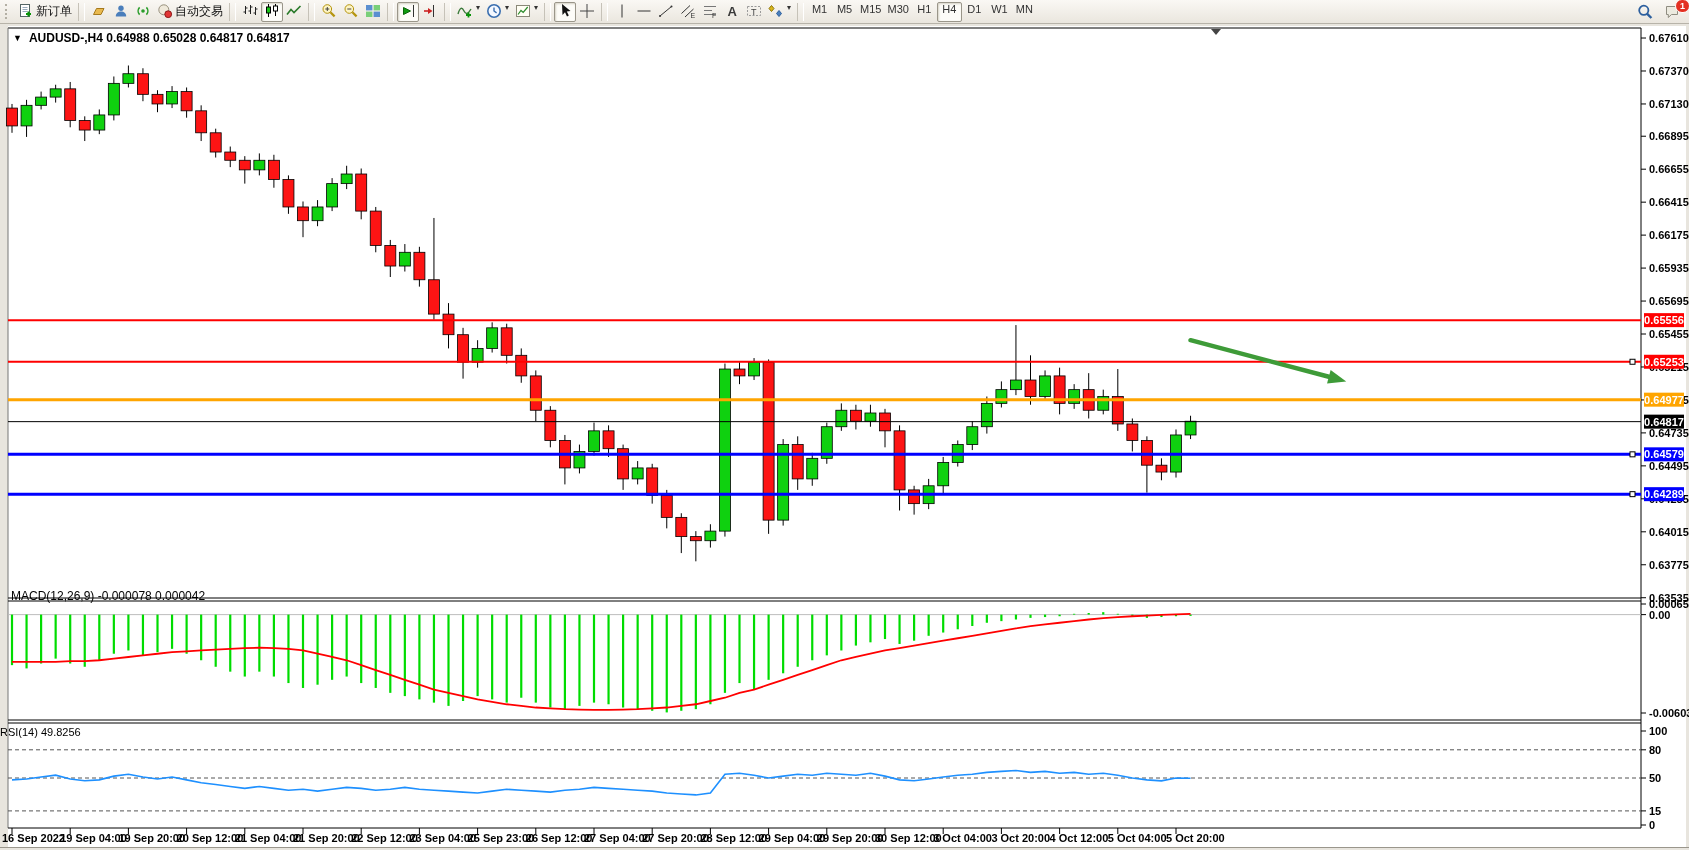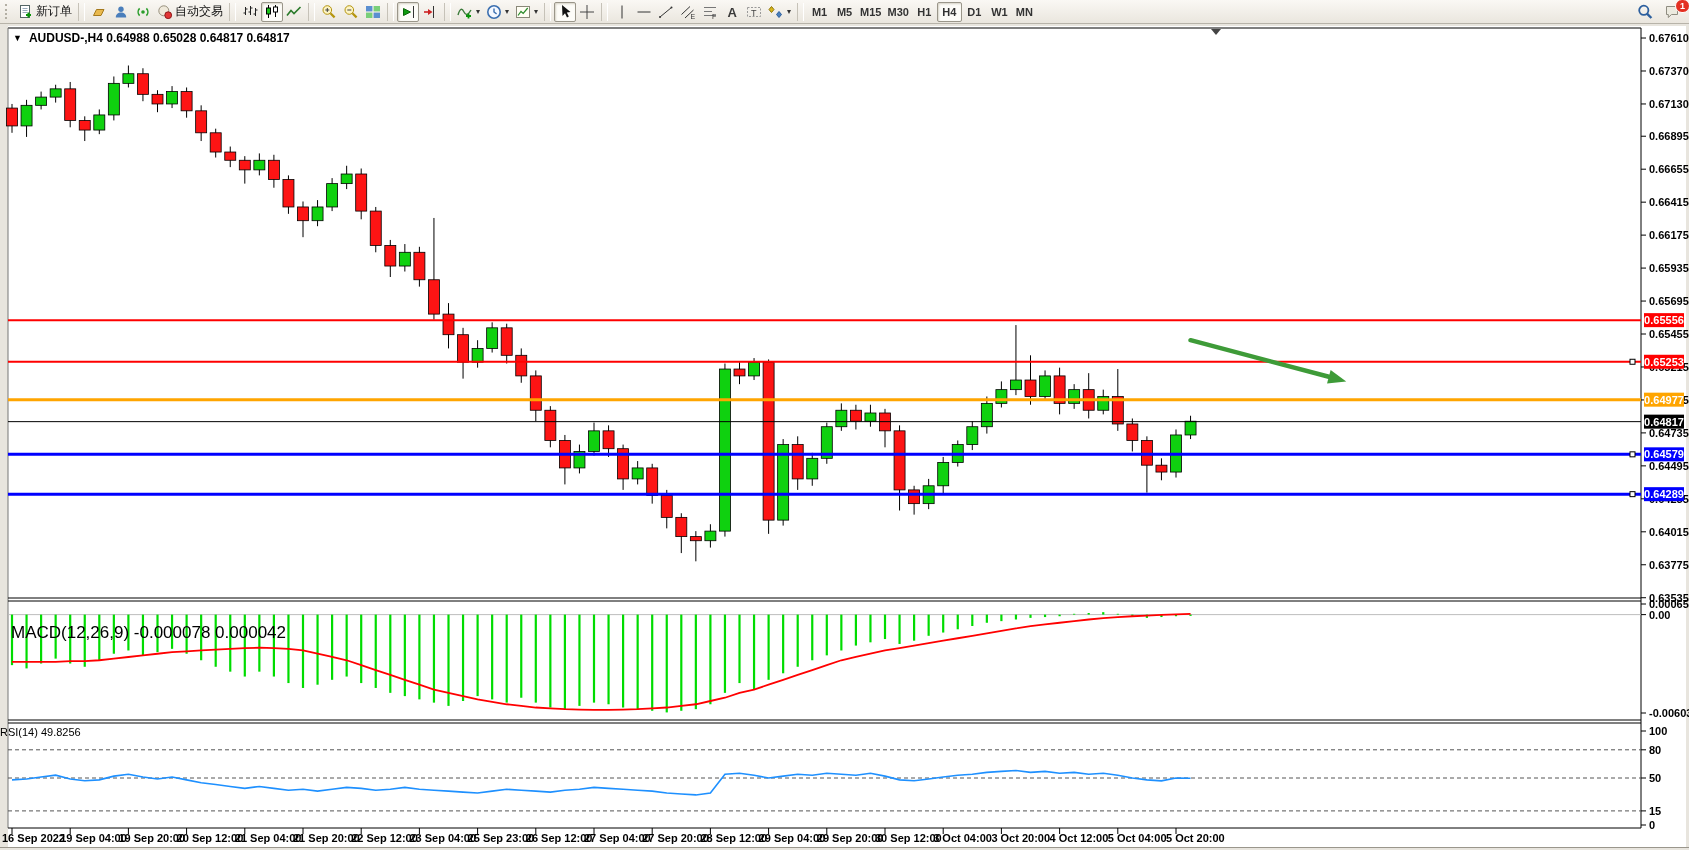--- a/index.html
+++ b/index.html
@@ -1,39 +1,39 @@
 <!DOCTYPE html>
 <html><head>
 <meta charset="utf-8">
 <style>
   html,body{margin:0;padding:0;width:1689px;height:850px;background:#e8e5de;
     font-family:"Liberation Sans",sans-serif;overflow:hidden;position:relative}
   #toolbar{position:absolute;top:0;left:0;right:0;height:23px;
     background:linear-gradient(#faf8f4,#eae6de);border-bottom:1px solid #b7b3a9;
     display:flex;align-items:center;padding-left:2px;z-index:6}
-  .tb{height:20px;min-width:20px;display:flex;align-items:center;gap:2px;
+  .tb{height:20px;min-width:20px;display:flex;gap:2px;
     padding:0 2px;border:1px solid transparent;border-radius:2px;box-sizing:border-box}
   .tb.active{background:#fdfcf8;border-color:#9a968a;box-shadow:inset 1px 1px 2px #d6d2c6}
   .tb .lbl{font-size:12px;color:#111;white-space:nowrap}
   .tb.tf{min-width:25px;justify-content:center}
-  .tb.tf .lbl{font-size:11px;font-weight:bold;color:#333}
+  .tb.tf .lbl{font-size:11px;font-weight:normal;color:#333}
   .ic{width:16px;height:16px;display:inline-block;line-height:0}
   .sep{width:5px;height:18px;border-left:1px solid #c6c2b8;border-right:1px solid #fff;margin:0 3px}
   .handle{width:5px;height:15px;border-left:2px dotted #b3afa4;margin:0 3px}
   .caret{font-size:8px;color:#333;margin-left:1px}
   #toolbar-right{position:absolute;right:6px;top:0;height:23px;display:flex;
     align-items:center;gap:8px;z-index:7}
   .rbtn{position:relative;width:20px;height:20px;display:flex;align-items:center;justify-content:center}
   .nbadge{position:absolute;top:-3px;right:-7px;background:#e33022;color:#fff;
     font-size:9px;font-weight:bold;border-radius:8px;padding:0 4px;line-height:12px;border:1px solid #fff}
   #chart-svg{position:absolute;left:0;top:0;z-index:1}
   #chart-title{position:absolute;left:13px;top:31px;font-size:12px;font-weight:bold;
     color:#000;z-index:3;display:flex;gap:7px;align-items:center}
   #title-caret{font-size:9px;color:#000}
-  #macd-label{position:absolute;left:11px;top:623px;font-size:17px;color:#000;z-index:3}
+  #macd-label{position:absolute;left:11px;top:589px;font-size:12px;color:#000;z-index:3}
   #rsi-label{position:absolute;left:0;top:726px;font-size:11px;color:#000;z-index:3}
   svg text{font-family:"Liberation Sans",sans-serif}
 </style>
 </head>
 <body>
 
 <div id="toolbar">
     <span class="handle"></span>
     <div class="tb">
       <span class="ic"><svg viewBox="0 0 16 16" width="16" height="16">

